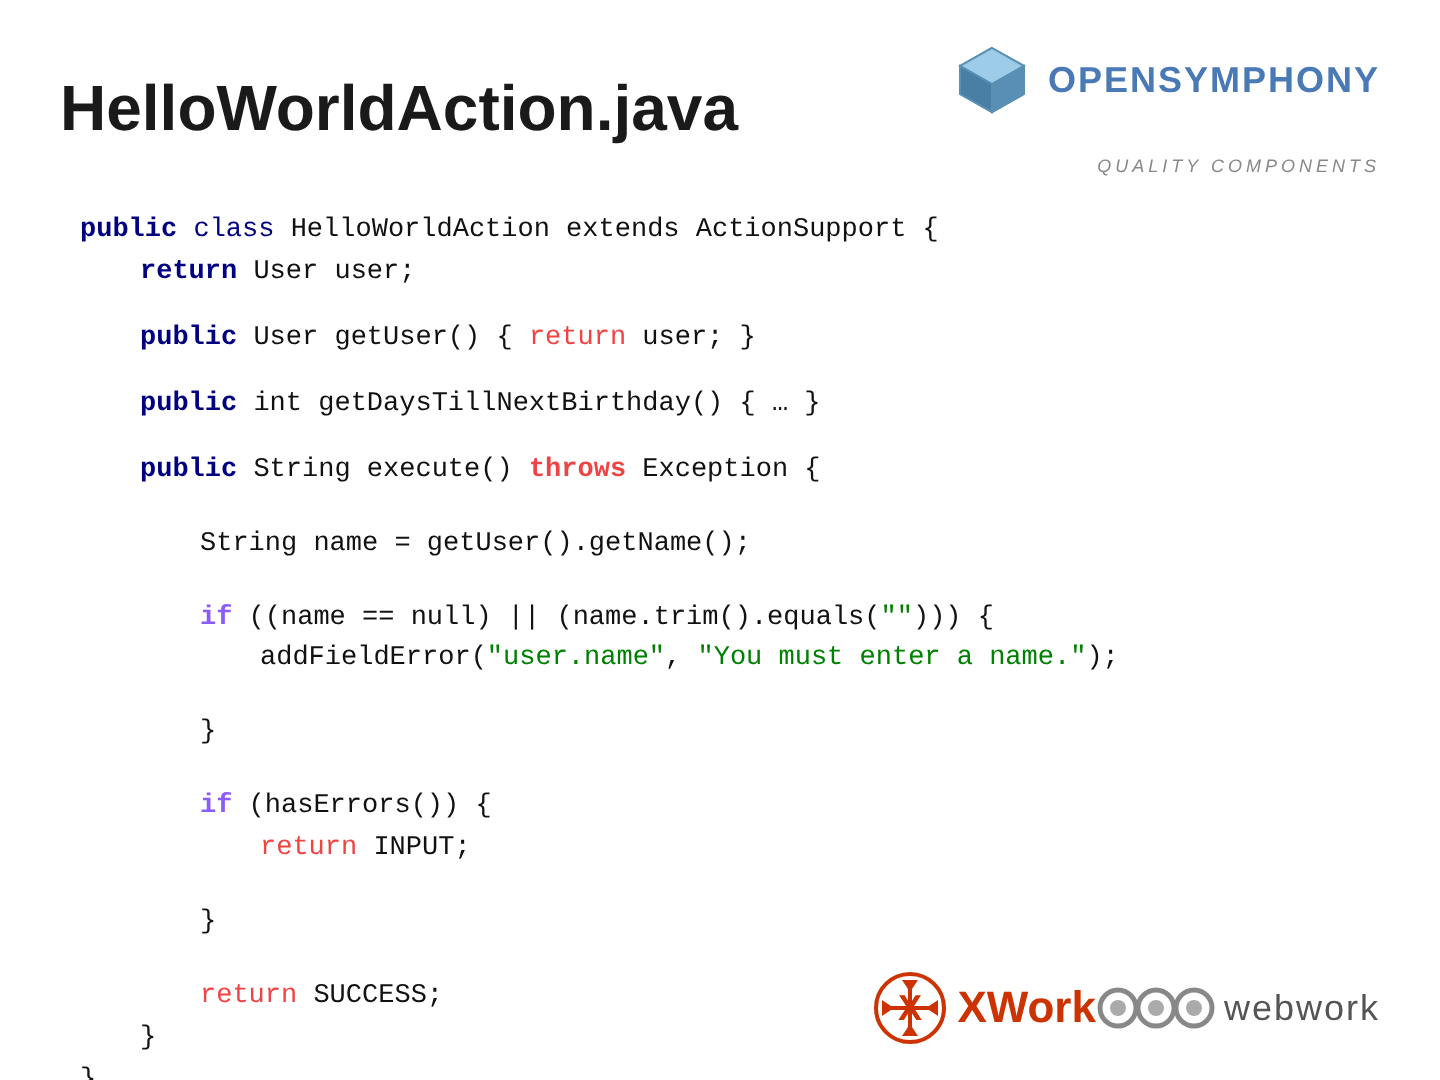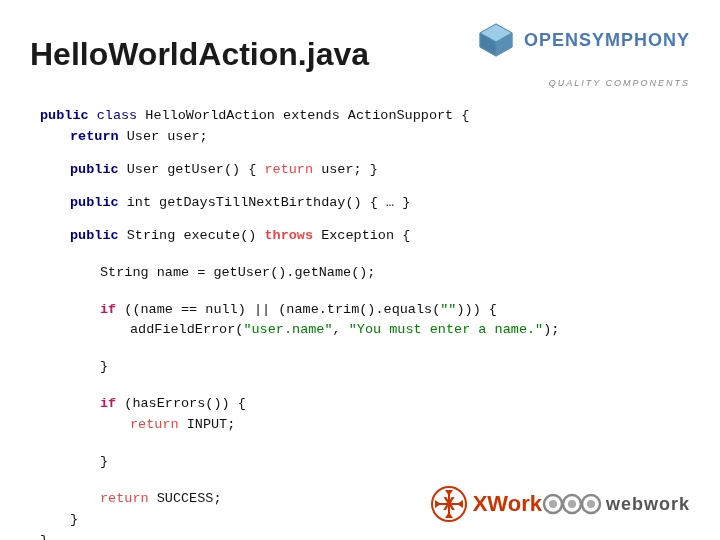--- a/index.html
+++ b/index.html
@@ -139,31 +139,31 @@
     }
 
     .webwork-circles {
       display: flex;
       gap: 3px;
       align-items: center;
     }
 
     .webwork-text {
       font-size: 18px;
-      font-weight: bold;
+      font-weight: normal;
       color: #555;
       font-family: Arial, sans-serif;
       letter-spacing: 1px;
     }
 
     .kw-public { color: #000080; font-weight: bold; }
     .kw-class { color: #000080; font-weight: normal; }
     .kw-private { color: #000080; font-weight: bold; }
     .kw-return { color: #ef4444; font-weight: normal; }
-    .kw-if { color: #be185d; font-weight: bold; }
+    .kw-if { color: #8b5cf6; font-weight: bold; }
     .kw-throws { color: #ef4444; font-weight: bold; }
     .str { color: #008000; }
   </style>
 </head>
 <body>
 
 <div class="page">
 
   <div class="header">
     <div class="title">HelloWorldAction.java</div>

